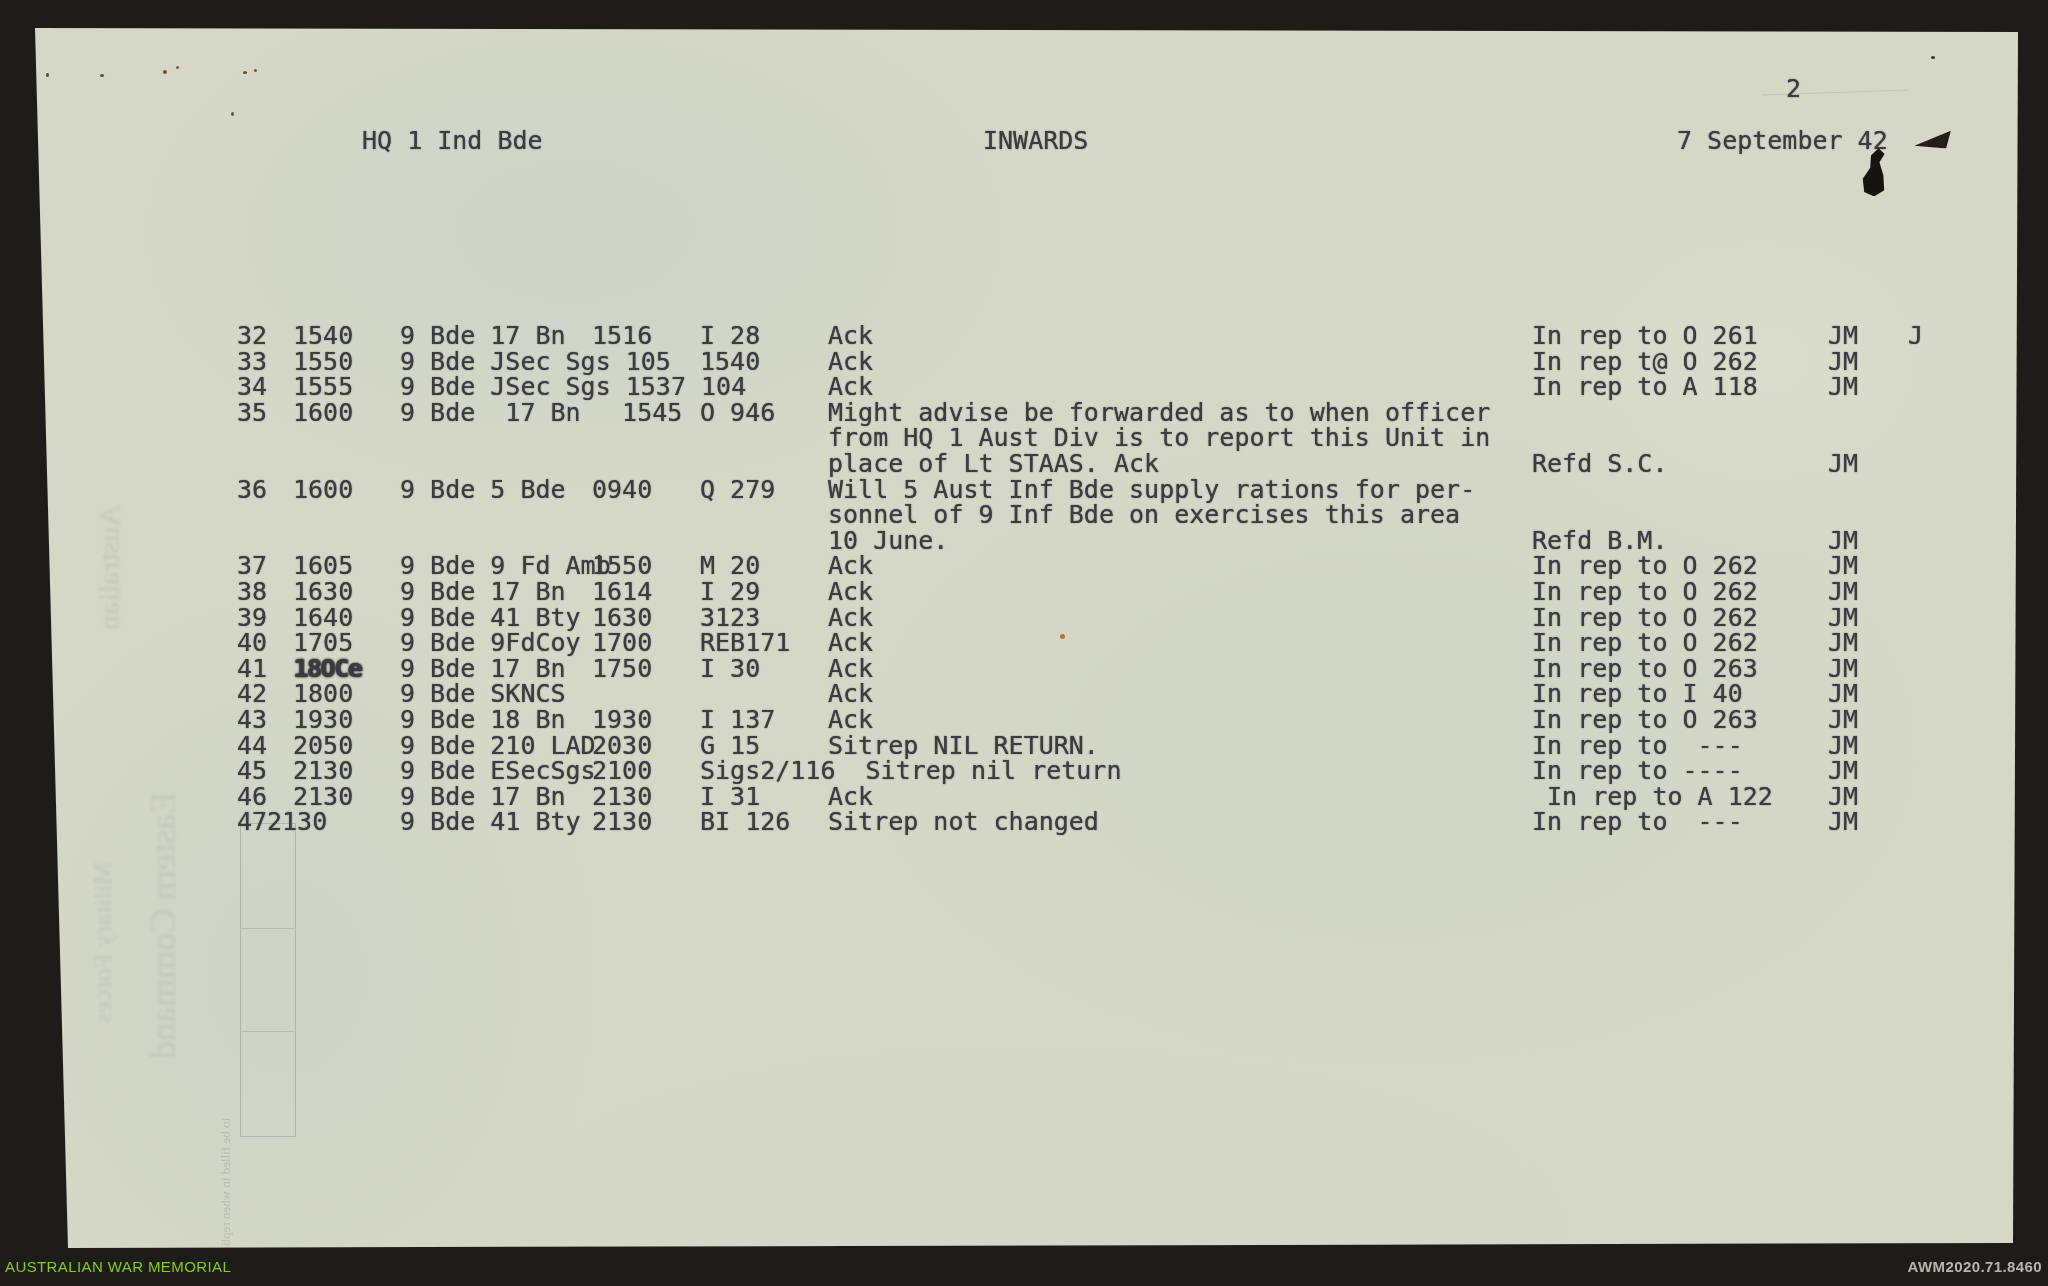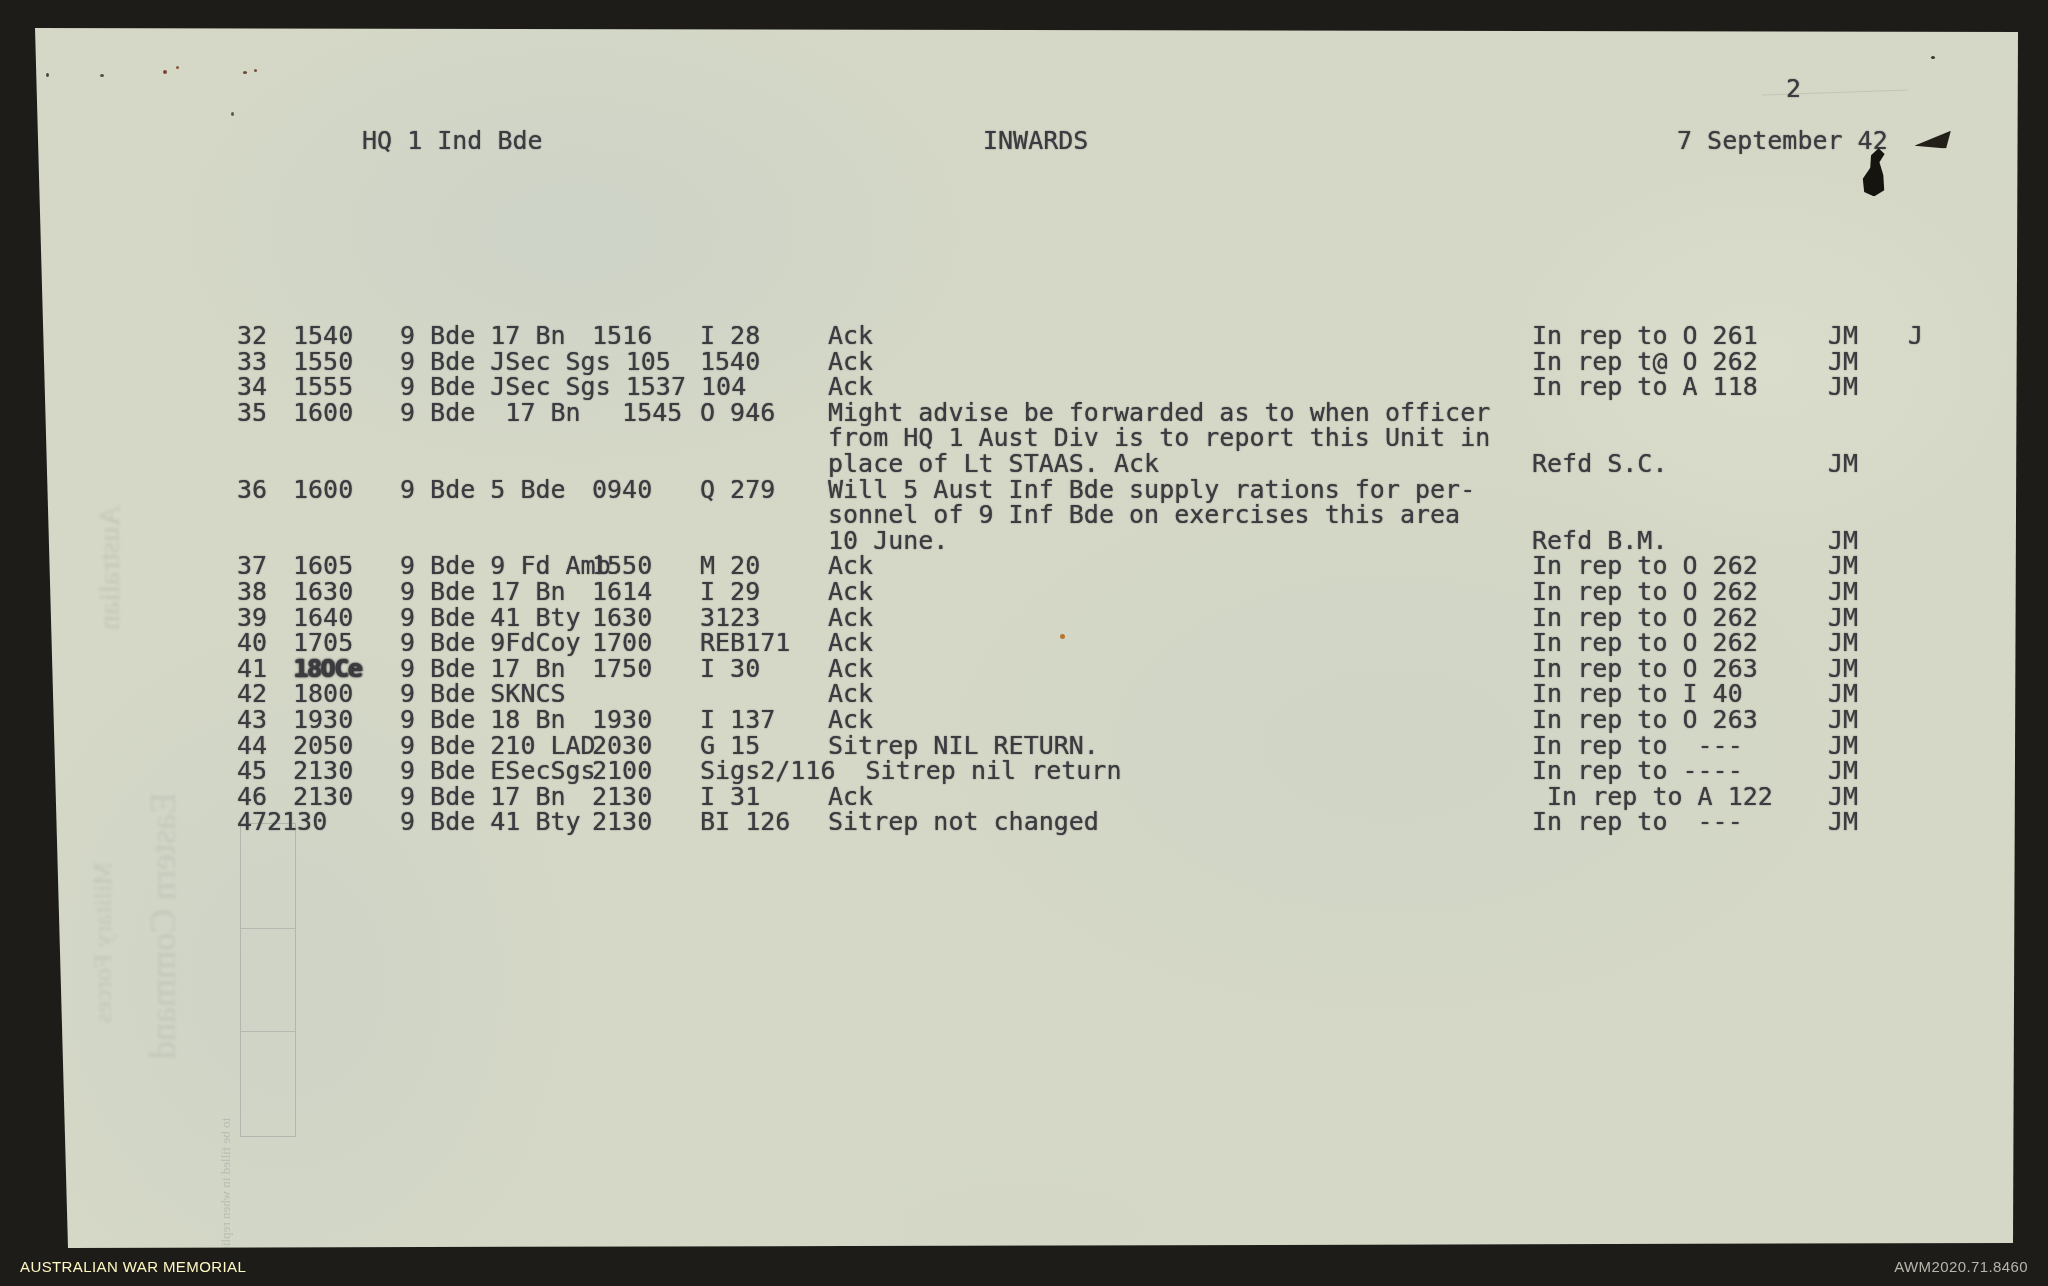--- a/index.html
+++ b/index.html
@@ -75,22 +75,22 @@
   .scratch {
     position:absolute; left:1762px; top:92px; width:146px; height:1px;
     background:rgba(40,40,40,.10); transform:rotate(-2deg);
   }
   
   .archive-text {
     position:absolute; top:1258px;
     font-family:"Liberation Sans", sans-serif;
     font-size:15px; letter-spacing:.4px;
   }
-  .archive-text.left  { left:20px;  color:#fef9c3; }
-  .archive-text.right { right:20px; color:#b7b4ac; }
+  .archive-text.left  { left:5px;  color:#84cc16; }
+  .archive-text.right { right:6px; color:#b7b4ac;font-weight:bold; }
 </style>
 </head>
 <body>
 
 <div class="paper">
 
   <span class="bleed b1">Australian</span>
   <span class="bleed b2">Eastern Command</span>
   <span class="bleed b3">Military Forces</span>
   <span class="bleed b4">to be filled in when replies sent</span>

